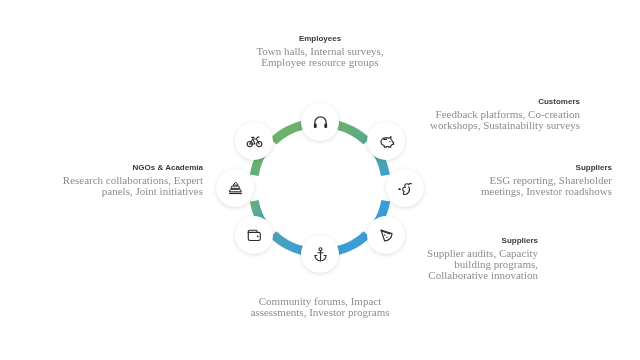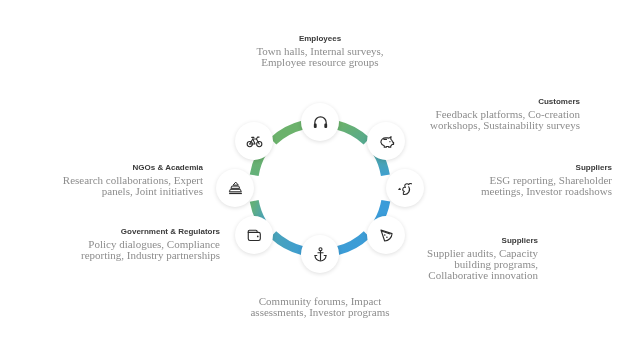--- a/index.html
+++ b/index.html
@@ -220,21 +220,17 @@
     <div class="title">Suppliers</div>
     <div class="desc">ESG reporting, Shareholder meetings, Investor roadshows</div>
   </div>
   <div class="label align-left" style="left:420px; top:235px; width:118px;">
     <div class="title">Suppliers</div>
     <div class="desc">Supplier audits, Capacity building programs, Collaborative innovation</div>
   </div>
   <div class="label align-center" style="left:240px; top:296px;">
     <div class="desc">Community forums, Impact assessments, Investor programs</div>
   </div>
-  <div class="label align-right" style="left:60px; top:226px;">
-    <div class="title">Government &amp; Regulators</div>
-    <div class="desc">Policy dialogues, Compliance reporting, Industry partnerships</div>
-  </div>
   <div class="label align-right" style="left:43px; top:162px;">
     <div class="title">NGOs &amp; Academia</div>
     <div class="desc">Research collaborations, Expert panels, Joint initiatives</div>
   </div>
 </div>
 
 </body></html>

